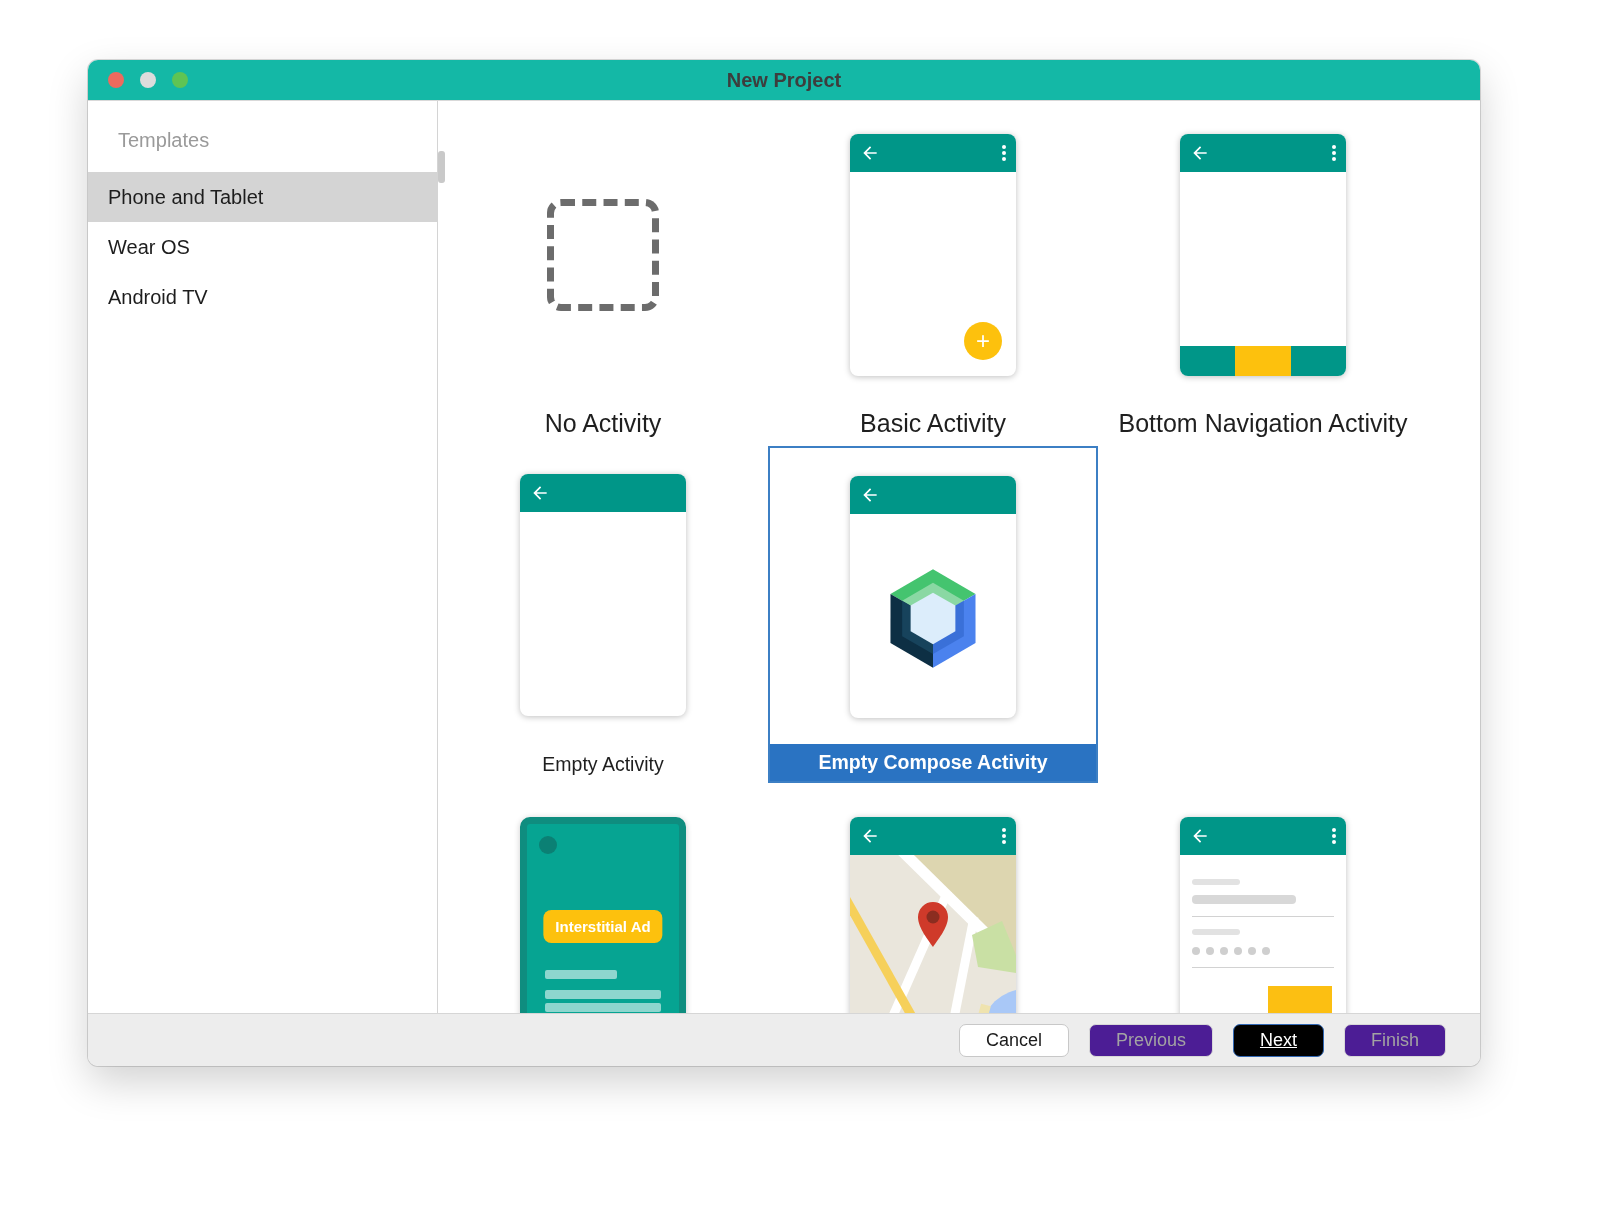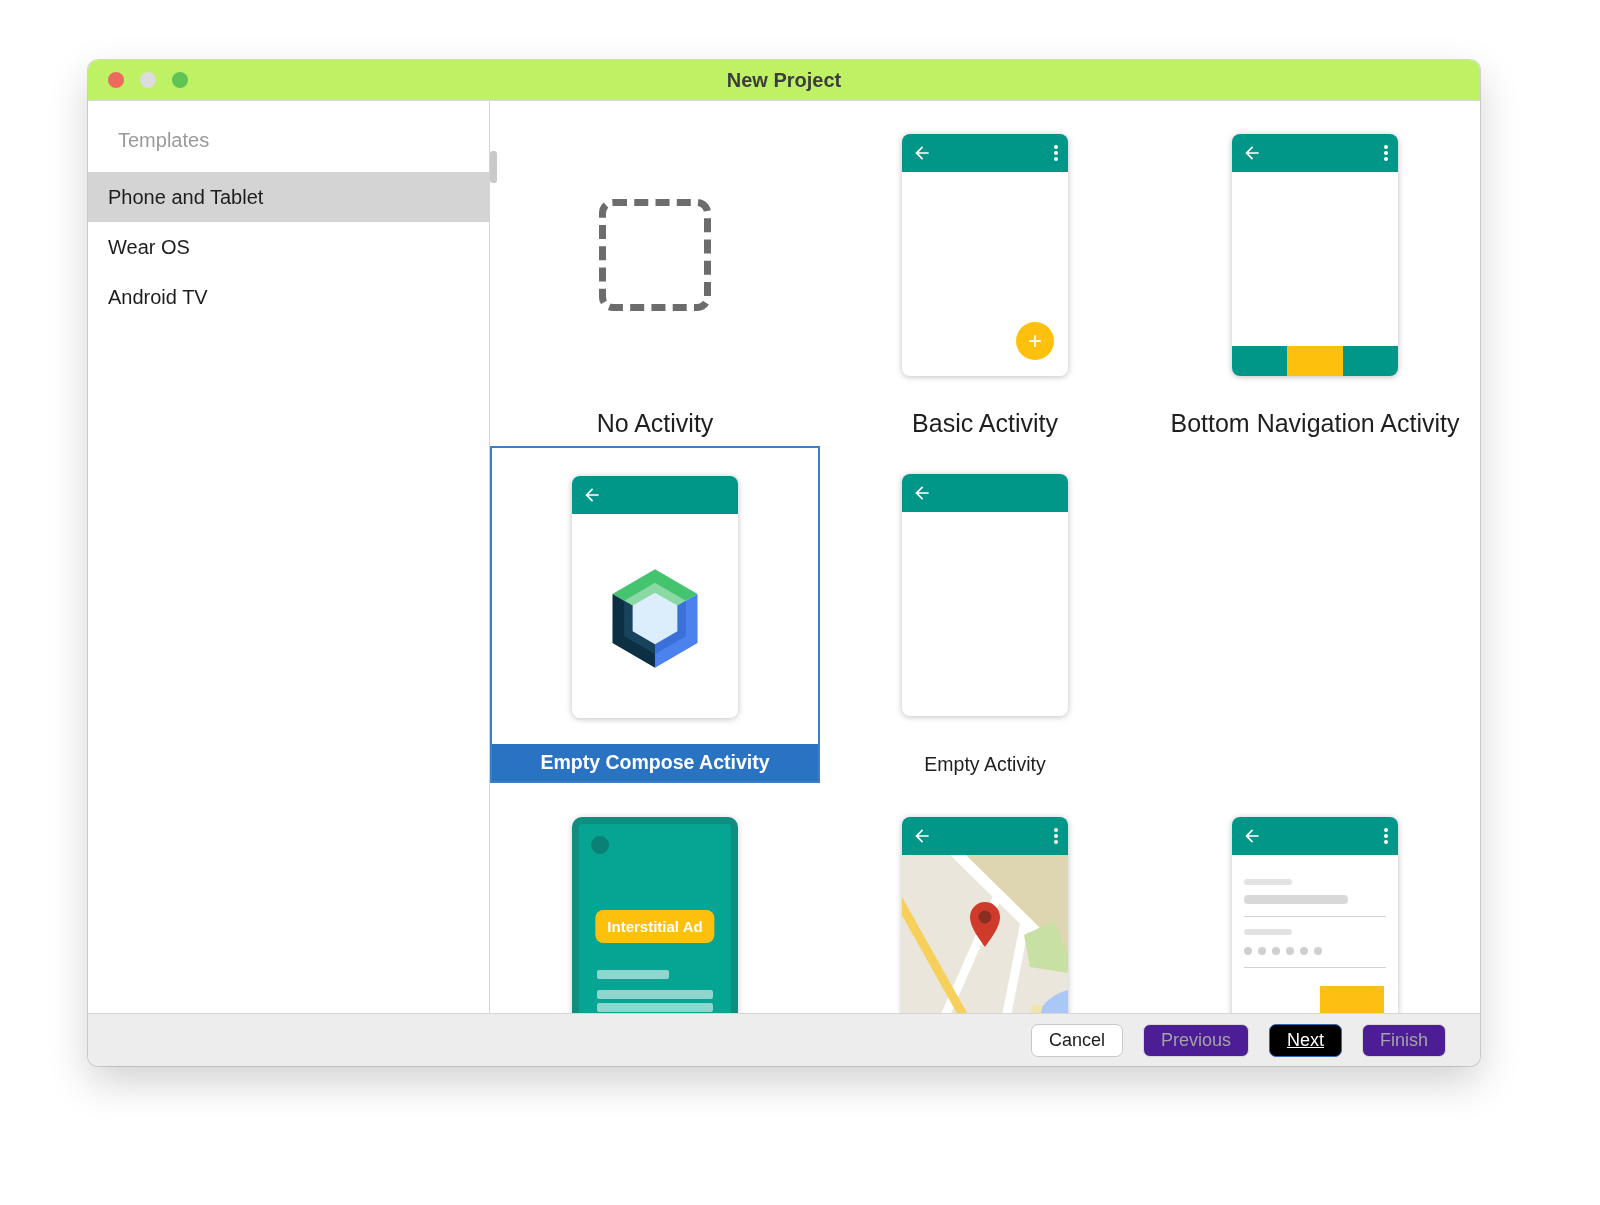--- a/index.html
+++ b/index.html
@@ -7,33 +7,33 @@
   .page { position:relative; width:1600px; height:1205px; background:#ffffff; overflow:hidden; }
 
   .window {
     position:absolute; left:88px; top:60px; width:1392px; height:1006px;
     background:#ffffff; border-radius:10px; overflow:hidden;
     box-shadow:0 0 0 1px rgba(0,0,0,0.14), 0 16px 40px rgba(0,0,0,0.18);
     display:flex; flex-direction:column;
   }
 
   
-  .titlebar { height:41px; flex-shrink:0; background:#bef264; border-bottom:1px solid #d9d9d9;
+  .titlebar { height:41px; flex-shrink:0; background:#14b8a6; border-bottom:1px solid #d9d9d9;
     display:flex; align-items:center; position:relative; }
   .traffic { position:absolute; left:20px; top:0; height:100%; display:flex; align-items:center; gap:16px; }
   .tl { width:16px; height:16px; border-radius:50%; display:inline-block; }
   .tl.red { background:#ed6a5e; }
   .tl.gray { background:#dcdcdc; }
   .tl.green { background:#5fc454; }
   .wtitle { flex:1; text-align:center; font-size:20px; font-weight:bold; color:#3d3d3d; }
 
   .main { flex:1; display:flex; min-height:0; }
 
   
-  .sidebar { width:402px; flex-shrink:0; background:#ffffff; border-right:1px solid #d4d4d4; }
+  .sidebar { width:350px; flex-shrink:0; background:#ffffff; border-right:1px solid #d4d4d4; }
   .sb-header { margin:28px 0 20px 30px; font-size:20px; color:#9a9a9a; }
   .sb-item { height:50px; display:flex; align-items:center; padding-left:20px; font-size:20px; color:#1d1d1d; cursor:default; }
   .sb-item.selected { background:#d4d4d4; }
 
   
   .content { flex:1; position:relative; background:#ffffff; overflow:hidden; }
   .scroll-thumb { position:absolute; left:0; top:50px; width:7px; height:32px; background:#c9c9c9; border-radius:3px; }
   .row { display:flex; }
   .row1 { height:345px; }
   .row2 { height:337px; }
@@ -82,21 +82,21 @@
   .l-label { width:48px; height:6px; background:#e2e2e2; border-radius:3px; margin-top:12px; }
   .l-value { width:104px; height:9px; background:#d8d8d8; border-radius:4px; margin-top:10px; }
   .l-hr { height:1px; background:#d2d2d2; margin-top:12px; width:100%; }
   .l-dots { display:flex; gap:6px; margin-top:12px; }
   .l-dot { width:8px; height:8px; border-radius:50%; background:#cfcfcf; }
   .l-btn { width:64px; height:30px; background:#fcbf12; align-self:flex-end; margin-top:18px; margin-right:2px; }
 
   
   .footer { height:53px; flex-shrink:0; background:#ededed; border-top:1px solid #d6d6d6;
     display:flex; align-items:center; justify-content:flex-end; padding-right:34px; gap:20px; }
-  .btn { height:33px; border-radius:7px; font-size:18px; padding:0 17px; display:flex; align-items:center;
+  .btn { height:33px; border-radius:7px; font-size:18px; padding:0 26px; display:flex; align-items:center;
     justify-content:center; border:1px solid transparent; background:transparent; cursor:default;
     font-family:"Liberation Sans","DejaVu Sans",sans-serif; }
   .btn.normal { background:#ffffff; border-color:#c8c8c8; color:#1b1b1b; }
   .btn.disabled { background:#4c1d95; border-color:#d8d8d8; color:#a3a3a3; }
   .btn.primary { background:#000000; border-color:#3268b4; color:#ffffff;text-decoration:underline; }
 </style>
 </head>
 <body>
 
 <div class="page">
@@ -178,20 +178,35 @@
                     <div class="bn-seg mid"></div>
                     <div class="bn-seg"></div>
                 </div>
               </div>
             </div>
             <div class="cell-label">Bottom Navigation Activity</div>
           </div>
         </div>
 
         <div class="row row2">
+
+          <div class="tile">
+            <div class="card-zone2">
+              <div class="phone">
+                <div class="phone-header">
+                  <svg width="20" height="20" viewBox="0 0 24 24">
+                      <path d="M20 11H7.83l5.59-5.59L12 4l-8 8 8 8 1.41-1.41L7.83 13H20v-2z" fill="#fff"></path>
+                    </svg>
+                  <span></span>
+                </div>
+                <div class="phone-body"></div>
+              </div>
+            </div>
+            <div class="tile-label-plain">Empty Activity</div>
+          </div>
 
           <div class="tile selected">
             <div class="card-zone2">
               <div class="phone">
                 <div class="phone-header">
                   <svg width="20" height="20" viewBox="0 0 24 24">
                       <path d="M20 11H7.83l5.59-5.59L12 4l-8 8 8 8 1.41-1.41L7.83 13H20v-2z" fill="#fff"></path>
                     </svg>
                   <span></span>
                 </div>
@@ -202,35 +217,20 @@
                     <polygon points="82.6,30 48,50 48,90 82.6,70" fill="#4b82ee"></polygon>
                     <polygon points="22.9,35.5 48,21 73.1,35.5 48,50" fill="#8ad8a3"></polygon>
                     <polygon points="22.9,35.5 48,50 48,79 22.9,64.5" fill="#17435c"></polygon>
                     <polygon points="73.1,35.5 48,50 48,79 73.1,64.5" fill="#3a70d8"></polygon>
                     <polygon points="48,29 66.2,39.5 66.2,60.5 48,71 29.8,60.5 29.8,39.5" fill="#dcedfb"></polygon>
                   </svg>
                 </div>
               </div>
             </div>
             <div class="tile-label-bar">Empty Compose Activity</div>
-          </div>
-
-          <div class="tile">
-            <div class="card-zone2">
-              <div class="phone">
-                <div class="phone-header">
-                  <svg width="20" height="20" viewBox="0 0 24 24">
-                      <path d="M20 11H7.83l5.59-5.59L12 4l-8 8 8 8 1.41-1.41L7.83 13H20v-2z" fill="#fff"></path>
-                    </svg>
-                  <span></span>
-                </div>
-                <div class="phone-body"></div>
-              </div>
-            </div>
-            <div class="tile-label-plain">Empty Activity</div>
           </div>
 
         </div>
 
         <div class="row row3">
 
           <div class="cell">
             <div class="card-zone3">
               <div class="ad-card">
                 <div class="ad-dot"></div>

